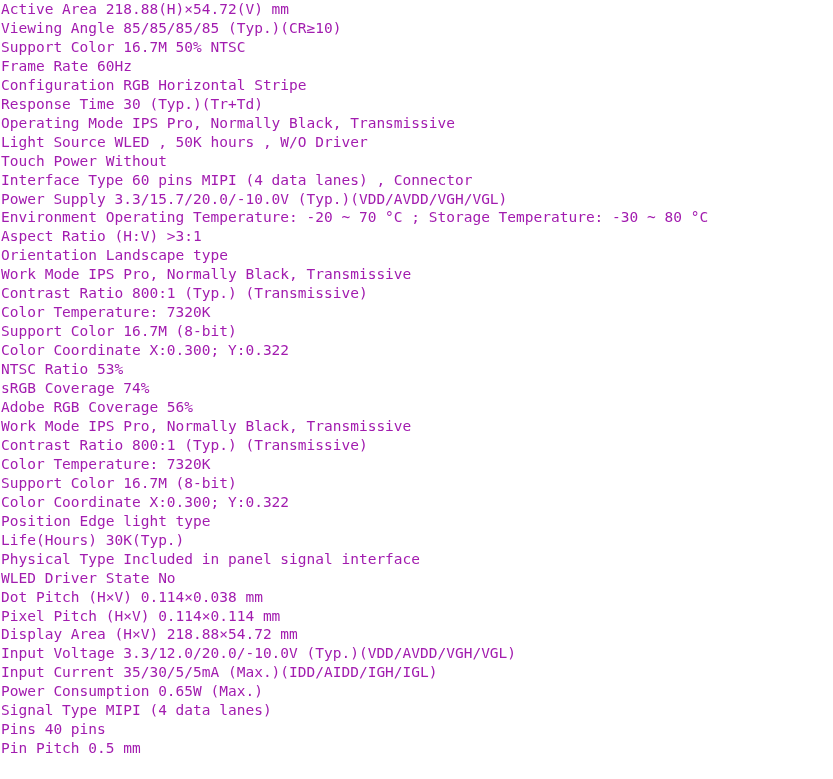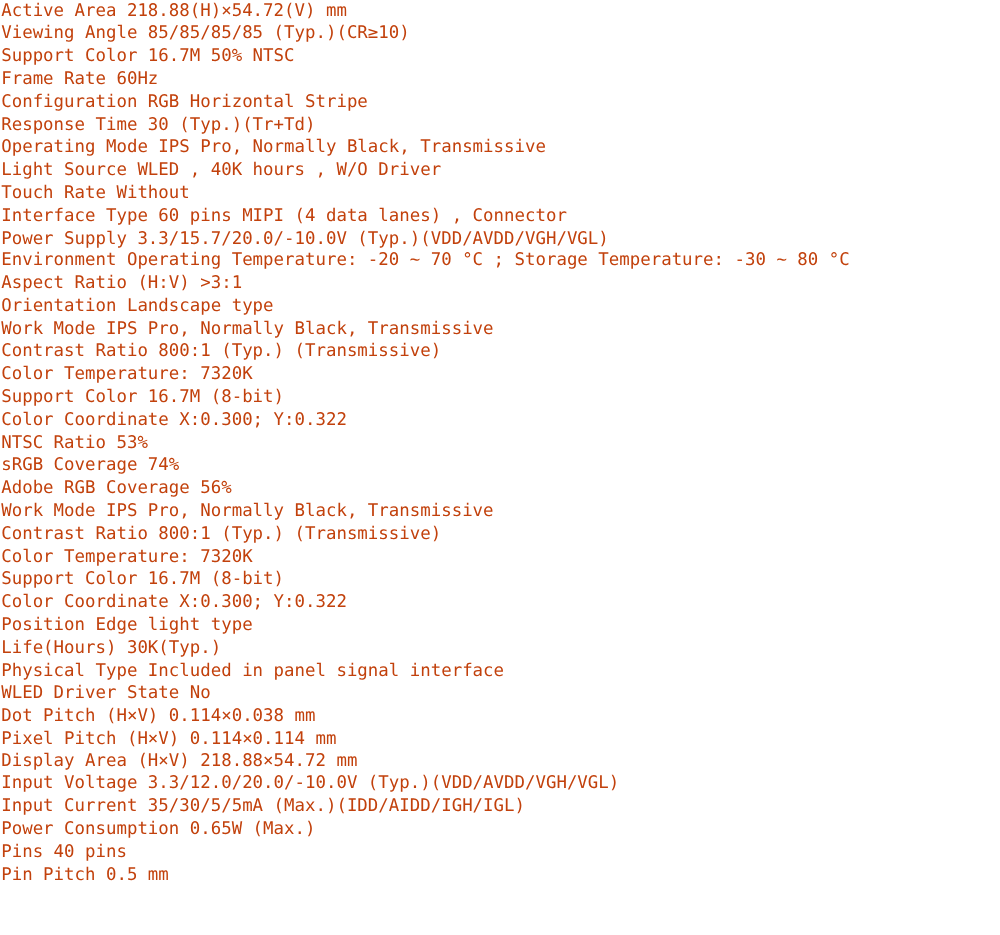--- a/index.html
+++ b/index.html
@@ -15,39 +15,39 @@
   }
   #spec-list {
     padding: 0px 0 0 0;
     margin: 0;
     list-style: none;
   }
   .spec-line {
     font-family: "DejaVu Sans Mono", "Liberation Mono", monospace;
     font-size: 14.5px;
     line-height: 18.95px;
-    color: #c2410c;
+    color: #a21caf;
     white-space: pre;
     padding-left: 1px;
     letter-spacing: 0px;
   }
 </style>
 </head>
 <body>
 
 <div id="spec-list">
     <div class="spec-line">Active Area 218.88(H)×54.72(V) mm</div>
     <div class="spec-line">Viewing Angle 85/85/85/85 (Typ.)(CR≥10)</div>
     <div class="spec-line">Support Color 16.7M 50% NTSC</div>
     <div class="spec-line">Frame Rate 60Hz</div>
     <div class="spec-line">Configuration RGB Horizontal Stripe</div>
     <div class="spec-line">Response Time 30 (Typ.)(Tr+Td)</div>
     <div class="spec-line">Operating Mode IPS Pro, Normally Black, Transmissive</div>
-    <div class="spec-line">Light Source WLED , 40K hours , W/O Driver</div>
-    <div class="spec-line">Touch Rate Without</div>
+    <div class="spec-line">Light Source WLED , 50K hours , W/O Driver</div>
+    <div class="spec-line">Touch Power Without</div>
     <div class="spec-line">Interface Type 60 pins MIPI (4 data lanes) , Connector</div>
     <div class="spec-line">Power Supply 3.3/15.7/20.0/-10.0V (Typ.)(VDD/AVDD/VGH/VGL)</div>
     <div class="spec-line">Environment Operating Temperature: -20 ~ 70 °C ; Storage Temperature: -30 ~ 80 °C</div>
     <div class="spec-line">Aspect Ratio (H:V) &gt;3:1</div>
     <div class="spec-line">Orientation Landscape type</div>
     <div class="spec-line">Work Mode IPS Pro, Normally Black, Transmissive</div>
     <div class="spec-line">Contrast Ratio 800:1 (Typ.) (Transmissive)</div>
     <div class="spec-line">Color Temperature: 7320K</div>
     <div class="spec-line">Support Color 16.7M (8-bit)</div>
     <div class="spec-line">Color Coordinate X:0.300; Y:0.322</div>
@@ -62,15 +62,16 @@
     <div class="spec-line">Position Edge light type</div>
     <div class="spec-line">Life(Hours) 30K(Typ.)</div>
     <div class="spec-line">Physical Type Included in panel signal interface</div>
     <div class="spec-line">WLED Driver State No</div>
     <div class="spec-line">Dot Pitch (H×V) 0.114×0.038 mm</div>
     <div class="spec-line">Pixel Pitch (H×V) 0.114×0.114 mm</div>
     <div class="spec-line">Display Area (H×V) 218.88×54.72 mm</div>
     <div class="spec-line">Input Voltage 3.3/12.0/20.0/-10.0V (Typ.)(VDD/AVDD/VGH/VGL)</div>
     <div class="spec-line">Input Current 35/30/5/5mA (Max.)(IDD/AIDD/IGH/IGL)</div>
     <div class="spec-line">Power Consumption 0.65W (Max.)</div>
+    <div class="spec-line">Signal Type MIPI (4 data lanes)</div>
     <div class="spec-line">Pins 40 pins</div>
     <div class="spec-line">Pin Pitch 0.5 mm</div>
   </div>
 
 </body></html>

